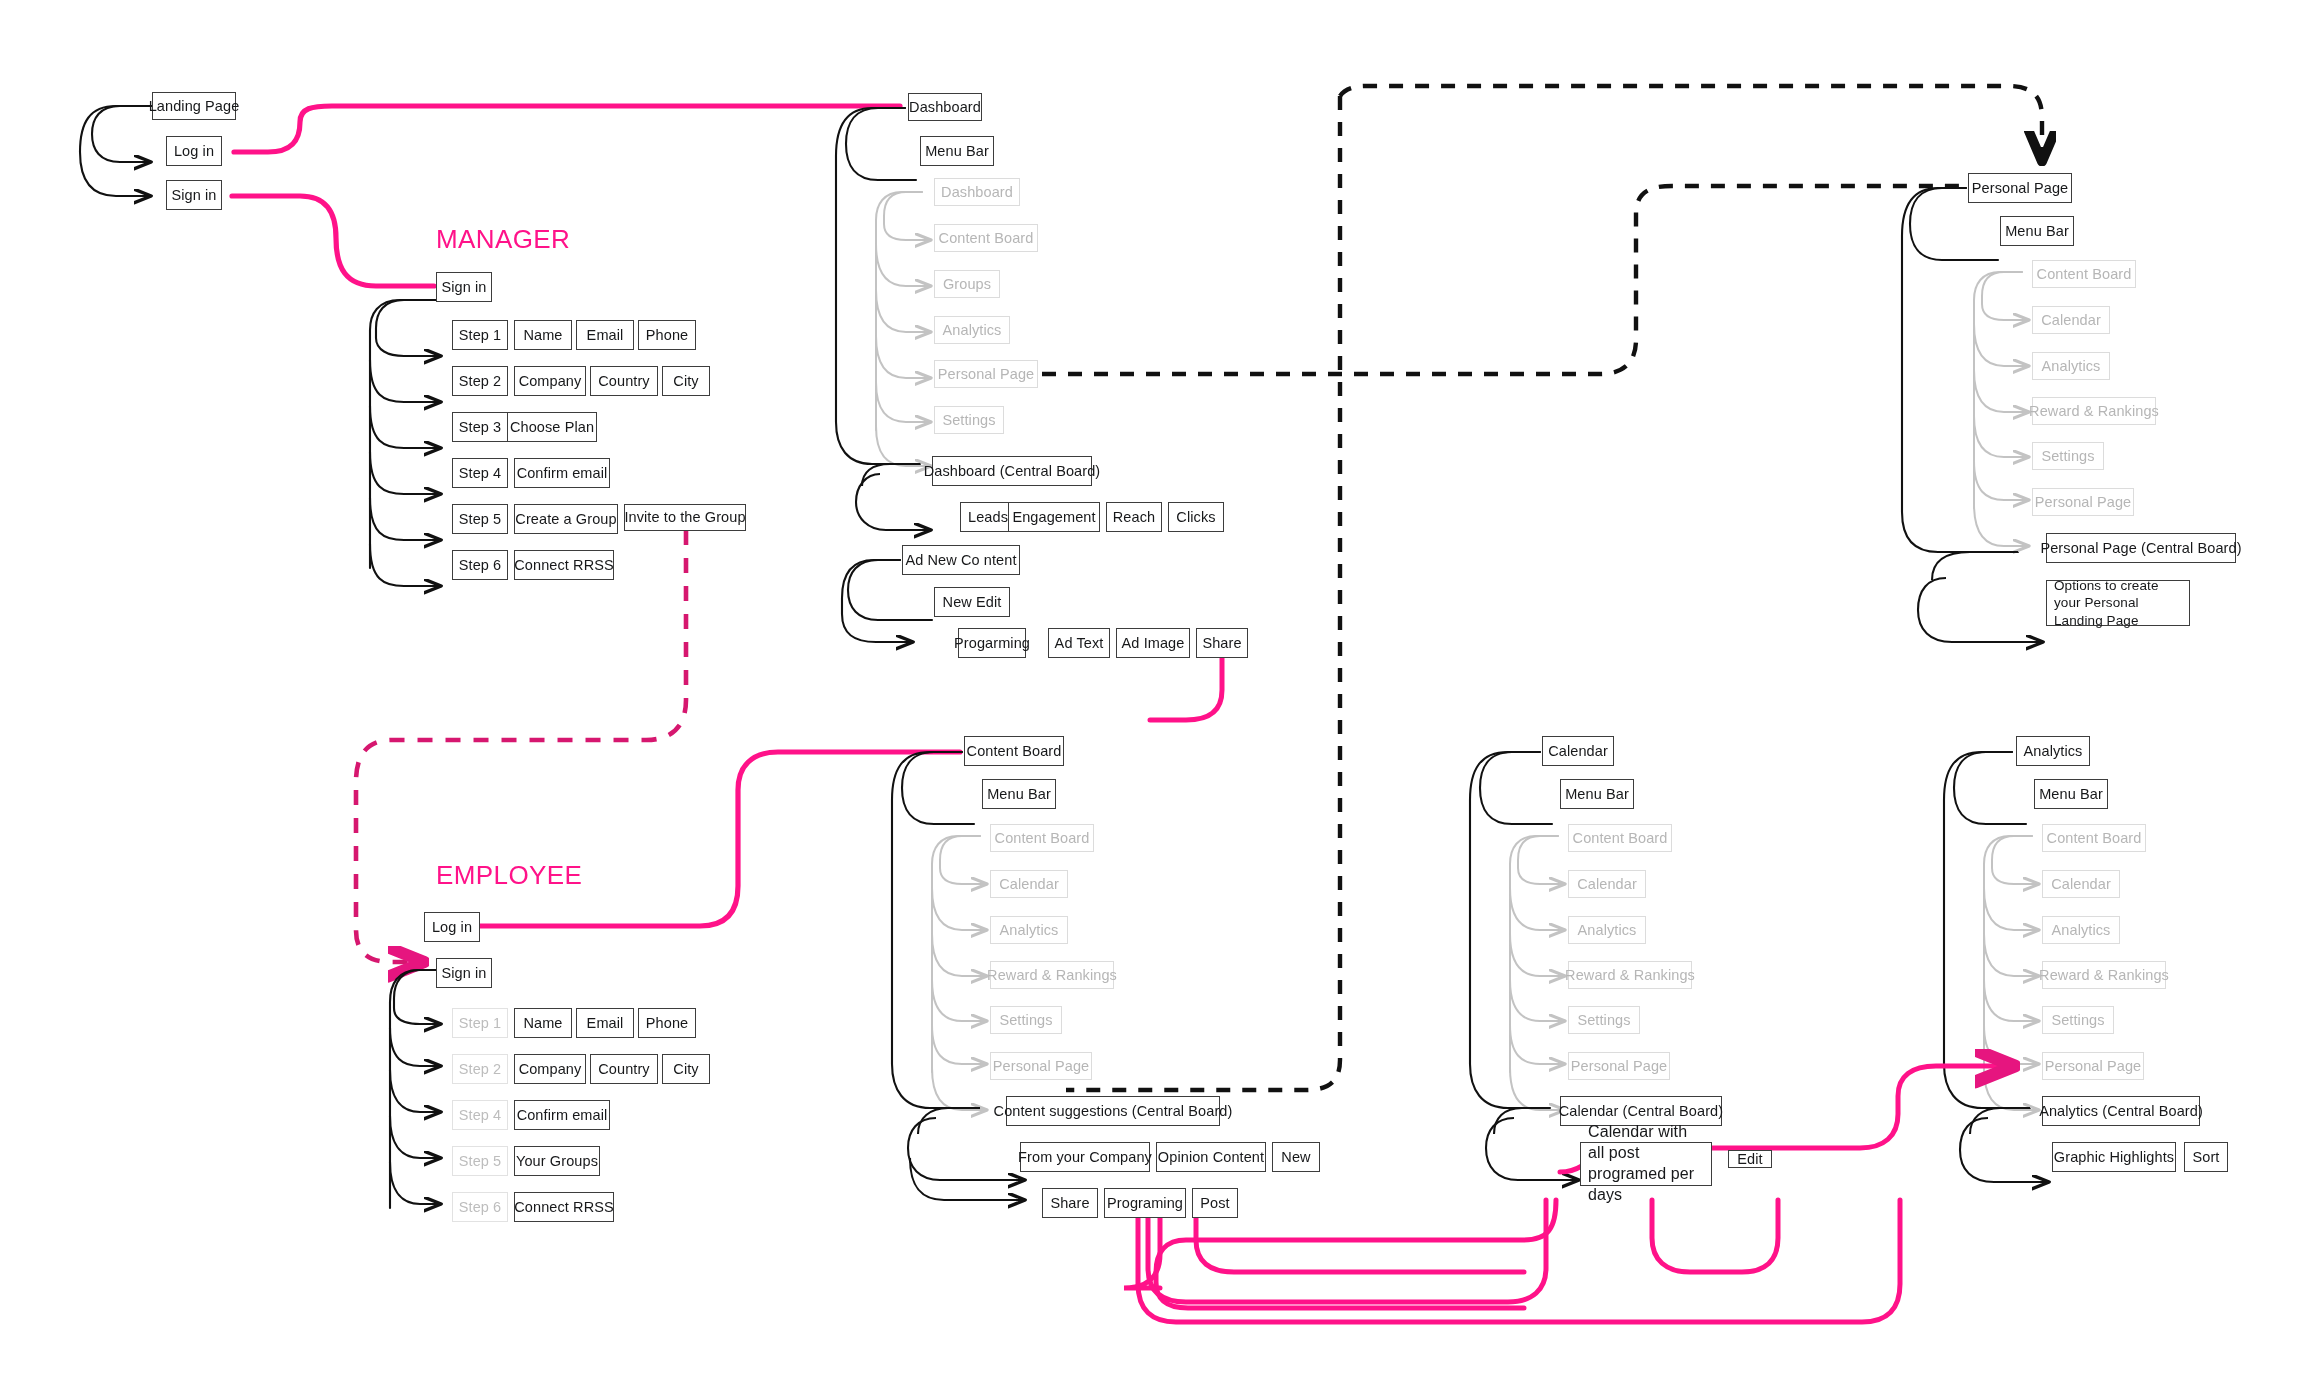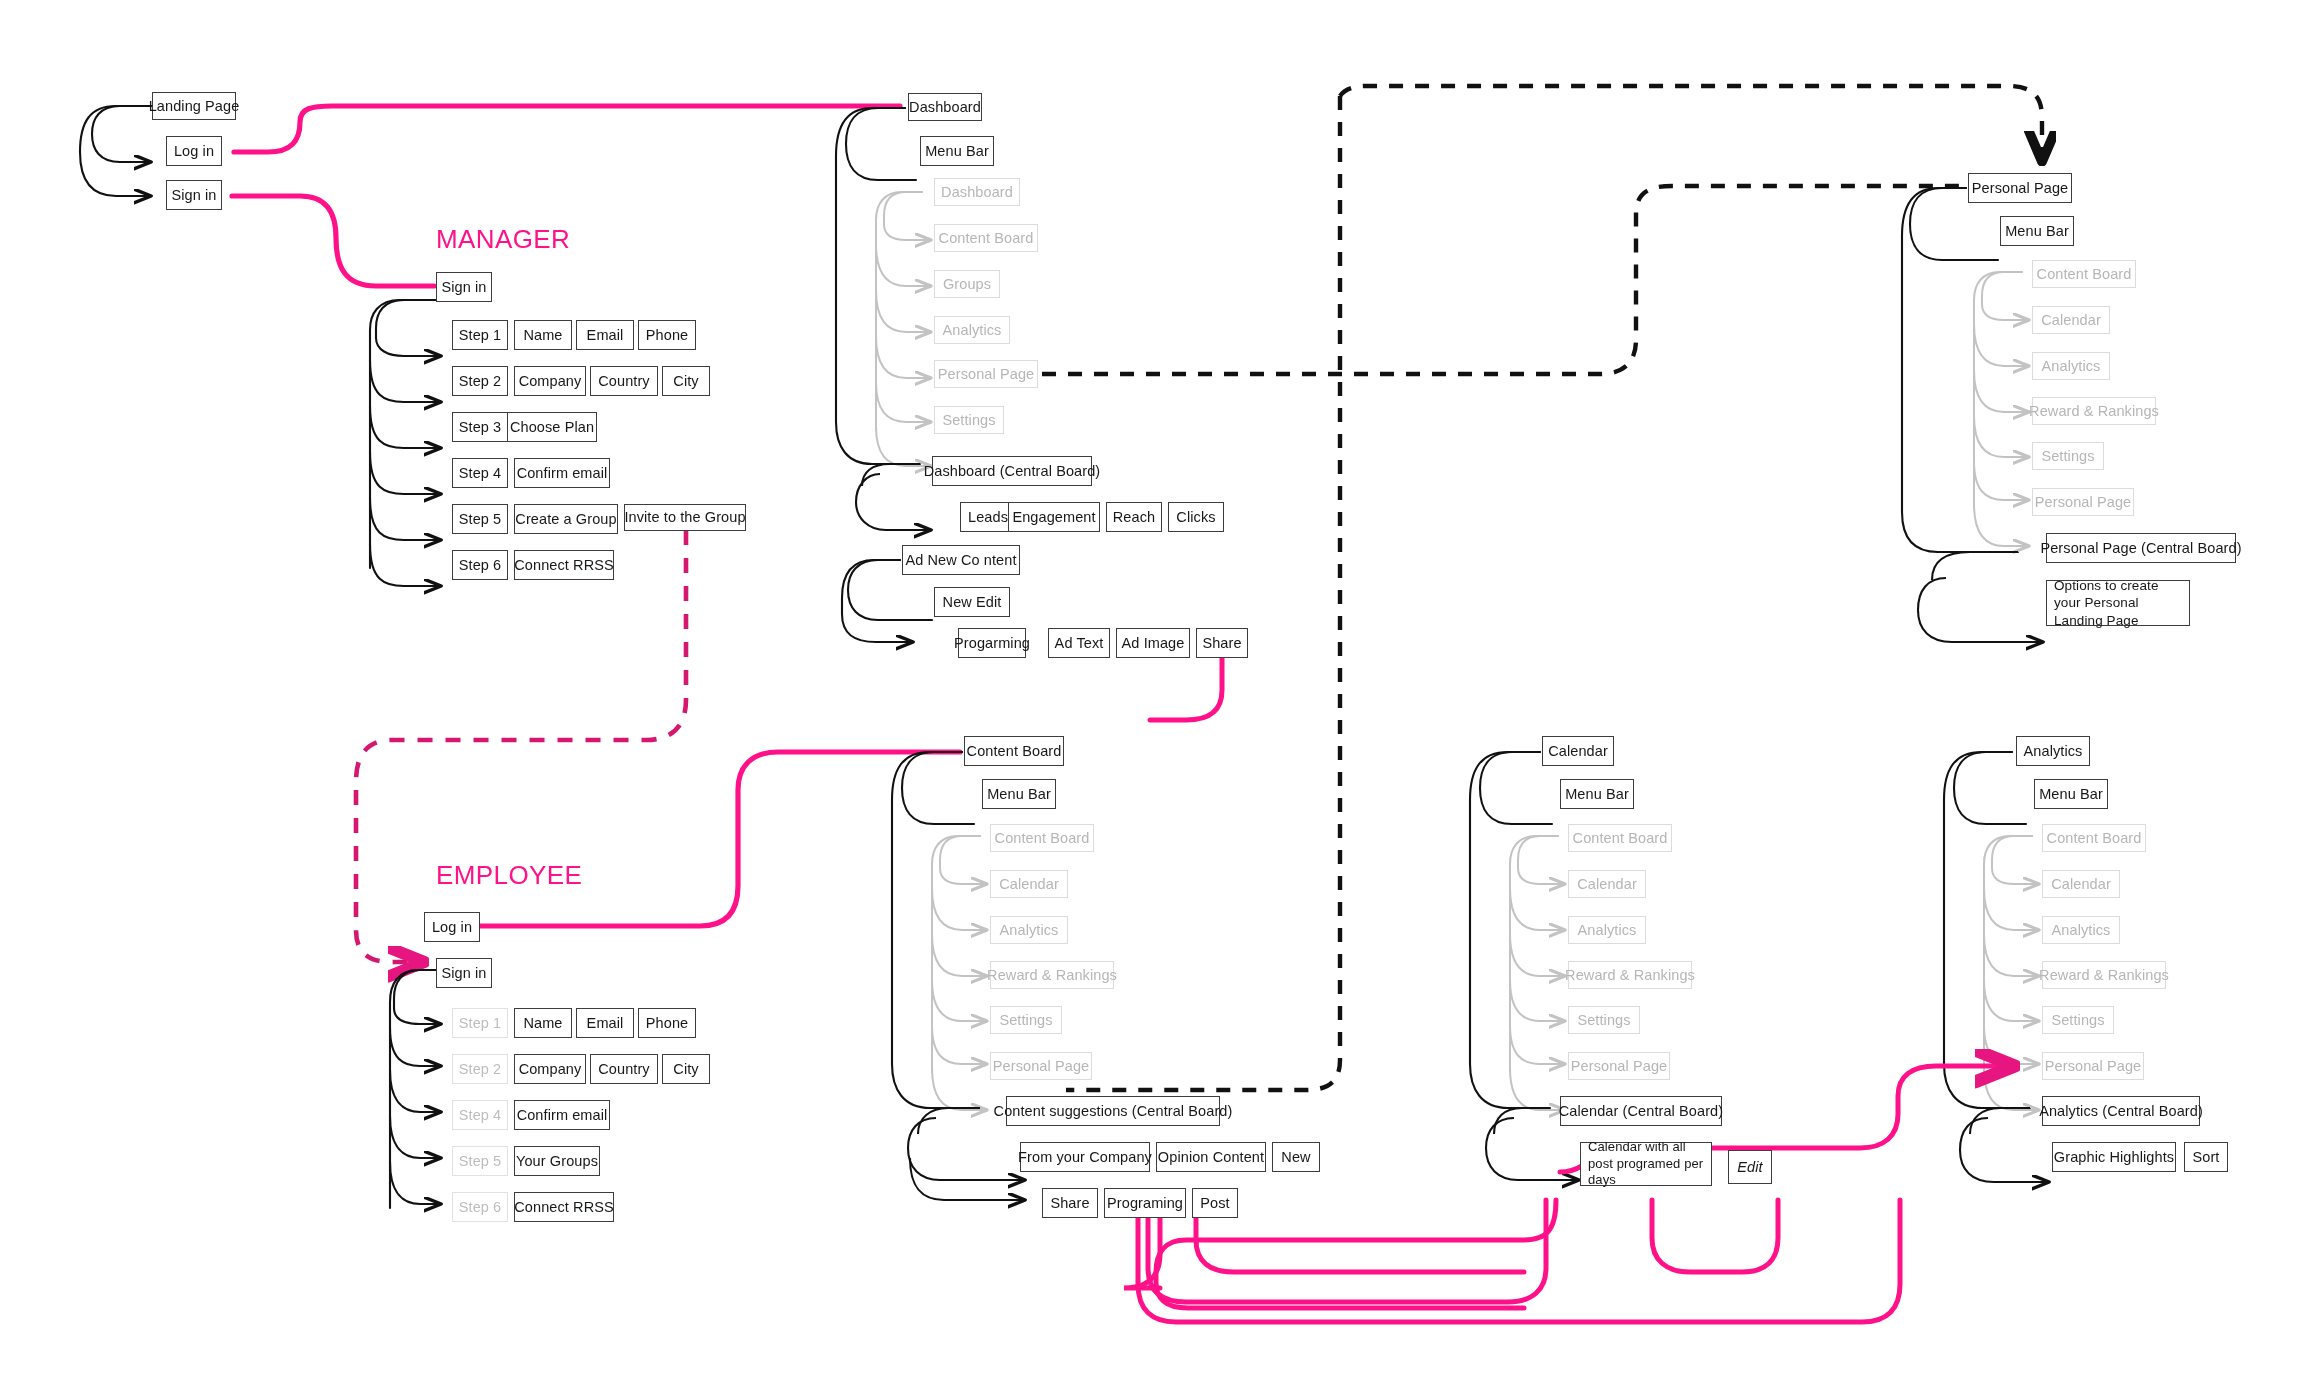--- a/index.html
+++ b/index.html
@@ -287,22 +287,22 @@
 <div class="node" style="left:1542px;top:736px;width:72px;height:30px;">Calendar</div>
 <div class="node" style="left:1560px;top:779px;width:74px;height:30px;">Menu Bar</div>
 <div class="node ghost" style="left:1568px;top:824px;width:104px;height:28px;">Content Board</div>
 <div class="node ghost" style="left:1568px;top:870px;width:78px;height:28px;">Calendar</div>
 <div class="node ghost" style="left:1568px;top:916px;width:78px;height:28px;">Analytics</div>
 <div class="node ghost" style="left:1568px;top:961px;width:124px;height:28px;">Reward &amp; Rankings</div>
 <div class="node ghost" style="left:1568px;top:1006px;width:72px;height:28px;">Settings</div>
 <div class="node ghost" style="left:1568px;top:1052px;width:102px;height:28px;">Personal Page</div>
 
 <div class="node" style="left:1560px;top:1096px;width:162px;height:30px;">Calendar (Central Board)</div>
-<div class="node multi" style="left:1580px;top:1142px;width:132px;height:44px;font-size:13px;">Calendar with all post programed per days</div>
-<div class="node" style="left:1728px;top:1150px;width:44px;height:34px;font-style:italic;">Edit</div>
+<div class="node multi" style="left:1580px;top:1142px;width:132px;height:44px;font-size:16px;">Calendar with all post programed per days</div>
+<div class="node" style="left:1728px;top:1150px;width:44px;height:18px;">Edit</div>
 
 <div class="node" style="left:2016px;top:736px;width:74px;height:30px;">Analytics</div>
 <div class="node" style="left:2034px;top:779px;width:74px;height:30px;">Menu Bar</div>
 <div class="node ghost" style="left:2042px;top:824px;width:104px;height:28px;">Content Board</div>
 <div class="node ghost" style="left:2042px;top:870px;width:78px;height:28px;">Calendar</div>
 <div class="node ghost" style="left:2042px;top:916px;width:78px;height:28px;">Analytics</div>
 <div class="node ghost" style="left:2042px;top:961px;width:124px;height:28px;">Reward &amp; Rankings</div>
 <div class="node ghost" style="left:2042px;top:1006px;width:72px;height:28px;">Settings</div>
 <div class="node ghost" style="left:2042px;top:1052px;width:102px;height:28px;">Personal Page</div>
 

